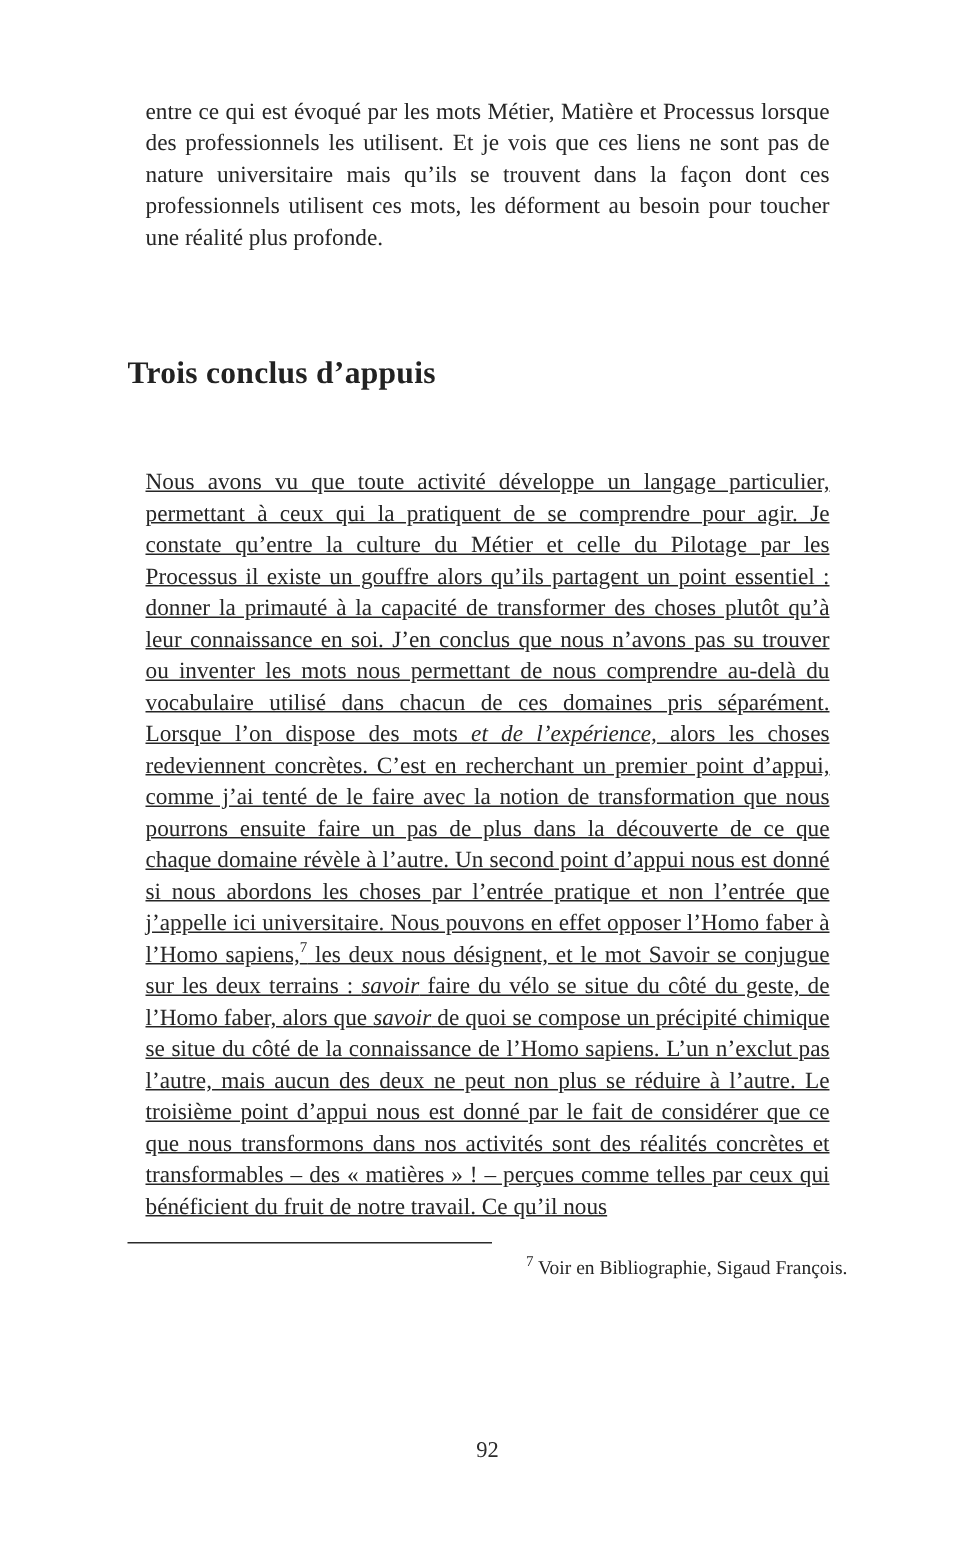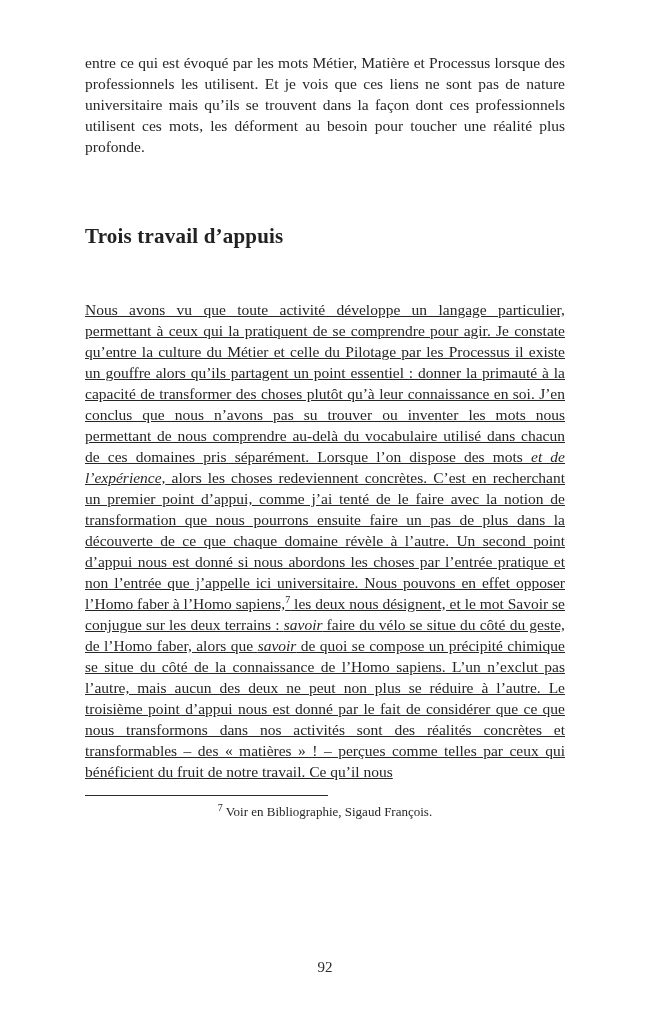--- a/index.html
+++ b/index.html
@@ -12,21 +12,21 @@
     width: 650px;
     height: 1036px;
     box-sizing: border-box;
     background: #ffffff;
     font-family: "Liberation Serif", "DejaVu Serif", serif;
     color: #262626;
     padding: 52px 85px 0 85px;
     overflow: hidden;
   }
   .body-text {
-    margin: 0;
+    margin: 12px;
     font-size: 15.5px;
     line-height: 21px;
     text-align: justify;
     hyphens: none;
   }
   .section-heading {
     margin: 66px 0 0 0;
     font-size: 21px;
     line-height: 26px;
     font-weight: bold;
@@ -50,41 +50,41 @@
   }
   .footnote-rule {
     width: 243px;
     height: 0;
     border-top: 1.2px solid #2b2b2b;
   }
   .footnote {
     margin: 7px 0 0 0;
     font-size: 13px;
     line-height: 17px;
-    text-align: center;
+    text-align: right;
   }
   .page-number {
     position: absolute;
     left: 0;
     right: 0;
     bottom: 60px;
     text-align: center;
     font-size: 15px;
     color: #2b2b2b;
     margin-top: 32px;
   }
 </style>
 </head>
 <body>
 
 <div class="book-page">
 
   <p class="body-text">entre ce qui est évoqué par les mots Métier, Matière et Processus lorsque des professionnels les utilisent. Et je vois que ces liens ne sont pas de nature universitaire mais qu’ils se trouvent dans la façon dont ces professionnels utilisent ces mots, les déforment au besoin pour toucher une réalité plus profonde.</p>
 
-  <h1 class="section-heading">Trois travail d’appuis</h1>
+  <h1 class="section-heading">Trois conclus d’appuis</h1>
 
   <p class="body-text main-paragraph"><span>Nous avons vu que toute activité développe un langage particulier, permettant à ceux qui la pratiquent de se comprendre pour agir. Je constate qu’entre la culture du Métier et celle du Pilotage par les Processus il existe un gouffre alors qu’ils partagent un point essentiel : donner la primauté à la capacité de transformer des choses plutôt qu’à leur connaissance en soi. J’en conclus que nous n’avons pas su trouver ou inventer les mots nous permettant de nous comprendre au-delà du vocabulaire utilisé dans chacun de ces domaines pris séparément. Lorsque l’on dispose des mots </span><em>et de l’expérience,</em><span> alors les choses redeviennent concrètes. C’est en recherchant un premier point d’appui, comme j’ai tenté de le faire avec la notion de transformation que nous pourrons ensuite faire un pas de plus dans la découverte de ce que chaque domaine révèle à l’autre. Un second point d’appui nous est donné si nous abordons les choses par l’entrée pratique et non l’entrée que j’appelle ici universitaire. Nous pouvons en effet opposer l’Homo faber à l’Homo sapiens,</span><sup>7</sup><span> les deux nous désignent, et le mot Savoir se conjugue sur les deux terrains : </span><em>savoir</em><span> faire du vélo se situe du côté du geste, de l’Homo faber, alors que </span><em>savoir</em><span> de quoi se compose un précipité chimique se situe du côté de la connaissance de l’Homo sapiens. L’un n’exclut pas l’autre, mais aucun des deux ne peut non plus se réduire à l’autre. Le troisième point d’appui nous est donné par le fait de considérer que ce que nous transformons dans nos activités sont des réalités concrètes et transformables – des « matières » ! – perçues comme telles par ceux qui bénéficient du fruit de notre travail. Ce qu’il nous</span></p>
 
   <div class="footnote-block">
     <div class="footnote-rule"></div>
     <p class="footnote"><sup>7</sup><span> Voir en Bibliographie, Sigaud François.</span></p>
   </div>
 
   <div class="page-number">92</div>
 

